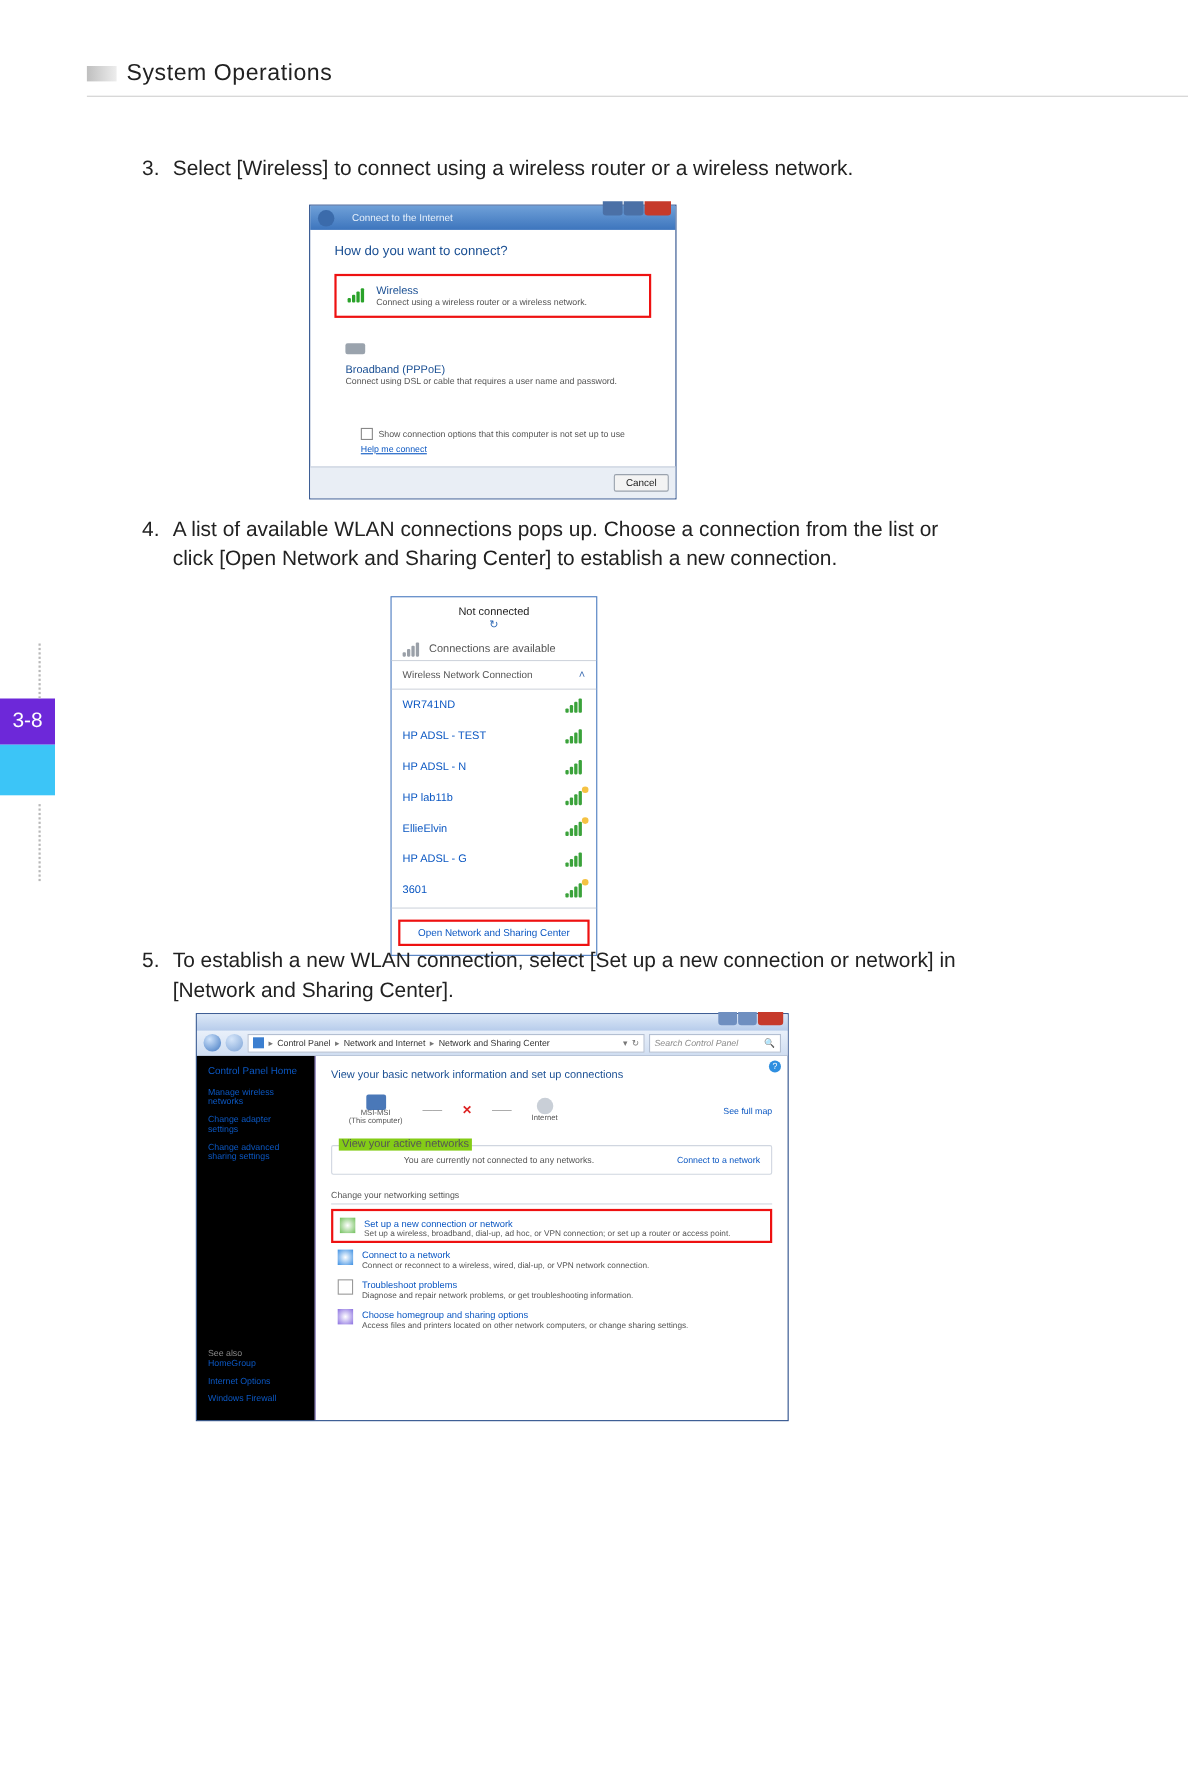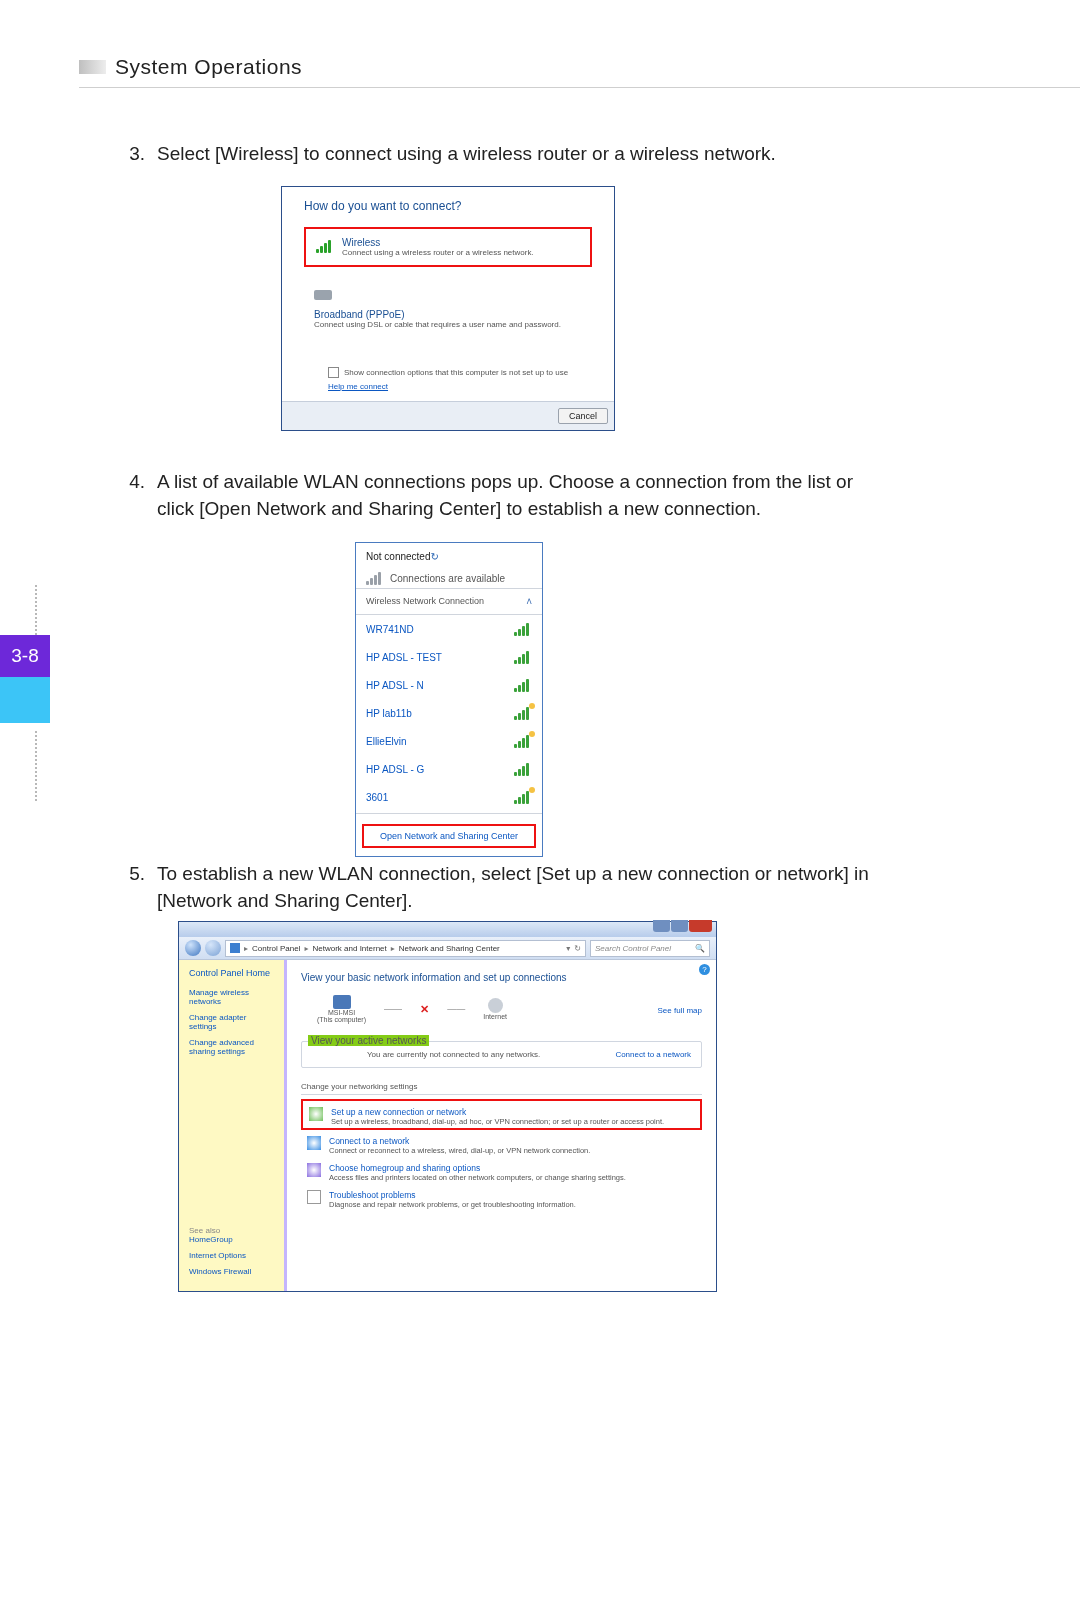--- a/index.html
+++ b/index.html
@@ -41,21 +41,21 @@
   .modem{width:18px;height:10px;background:#9aa3ad;border-radius:2px;margin-top:3px;}
   .dlg1-foot{padding:30px 22px 10px 46px;}
   .chk{display:flex;align-items:center;gap:5px;color:#555;font-size:8px;}
   .chk .box{width:9px;height:9px;border:1px solid #888;}
   .help{color:#0b57c2;font-size:8px;text-decoration:underline;margin-top:4px;display:inline-block;}
   .dlg1-bar{background:#e9eef5;border-top:1px solid #c6cedb;padding:6px;display:flex;justify-content:flex-end;}
   .btn{font-size:9px;background:#f3f3f3;border:1px solid #9aa2ad;border-radius:2px;padding:2px 10px;}
 
   
   .pop{position:absolute;left:355px;top:542px;width:186px;border:1px solid #4a7bc0;background:#fff;font-size:10px;}
-  .pop-head{padding:8px 10px 6px 10px;display:flex;justify-content:flex-start;align-items:center;}
+  .pop-head{padding:8px 10px 6px 10px;display:flex;justify-content:flex-start;align-items:center;flex-direction:column;}
   .sigG i{background:#9aa0a8;}
   .pop-row{padding:3px 10px;display:flex;align-items:center;gap:6px;}
   .pop-sep{height:1px;background:#d0d5dd;margin:2px 0;}
   .pop-grp{padding:7px 10px;display:flex;justify-content:space-between;color:#555;font-size:9px;border-top:1px solid #d0d5dd;border-bottom:1px solid #d0d5dd;}
   .pop-grp .chev{color:#3f6fb3;font-size:10px;}
   .net{padding:7px 10px;display:flex;justify-content:space-between;align-items:center;color:#0b57c2;}
   .sigB i{background:#3aa23a;}
   .sigOpen{position:relative;}
   .sigOpen::after{content:"";position:absolute;right:-3px;top:-3px;width:6px;height:6px;border-radius:50%;background:#f5c243;}
   .pop-bot{padding:8px 6px;}
@@ -67,21 +67,21 @@
   .cp-chrome .winbtns{position:absolute;right:4px;top:-2px;display:flex;gap:1px;}
   .cp-chrome .wb{width:17px;height:12px;background:#6f8fc0;border-radius:0 0 3px 3px;}
   .cp-chrome .wb.red{background:#c63a2b;width:23px;}
   .cp-addr{height:22px;background:linear-gradient(#e9f0fa,#d0def2);display:flex;align-items:center;padding:0 6px;gap:4px;border-bottom:1px solid #b9c6da;}
   .navball{width:16px;height:16px;border-radius:50%;background:radial-gradient(circle at 35% 30%,#cfe3fb,#3f77c1);}
   .crumb{background:#fff;border:1px solid #b3bfd2;height:15px;flex:1;display:flex;align-items:center;padding:0 4px;color:#333;gap:4px;font-size:8px;}
   .crumb .arr{color:#777;}
   .srch{width:110px;height:15px;border:1px solid #b3bfd2;background:#fff;display:flex;align-items:center;justify-content:space-between;padding:0 4px;color:#8a8a8a;font-style:italic;font-size:8px;}
   .srch .mag{color:#2a66b4;font-style:normal;}
   .cp-body{display:flex;min-height:300px;}
-  .cp-side{width:108px;background:#fef9c3;border-right:3px solid #c4b5fd;padding:8px 10px;box-sizing:border-box;}
+  .cp-side{width:108px;background:#000000;border-right:1px solid #c4b5fd;padding:8px 10px;box-sizing:border-box;}
   .cp-side .hd{color:#0b57c2;font-size:9px;margin-bottom:10px;}
   .cp-side a{display:block;color:#0b57c2;font-size:8px;margin-bottom:7px;}
   .cp-side .see{margin-top:170px;color:#888;font-size:8px;}
   .cp-main{flex:1;padding:12px 14px 14px 14px;position:relative;}
   .cp-main .q-ic{position:absolute;right:6px;top:4px;width:11px;height:11px;border-radius:50%;background:#2f8fe0;color:#fff;font-size:8px;display:flex;align-items:center;justify-content:center;}
   .cp-h1{color:#1a4f93;font-size:10px;margin-bottom:12px;}
   .map{display:flex;align-items:center;gap:18px;margin-left:16px;}
   .map .node{display:flex;flex-direction:column;align-items:center;font-size:7px;color:#555;}
   .map .pc{width:18px;height:14px;background:#4a78b8;border-radius:2px;}
   .map .x{color:#d22;font-weight:bold;font-size:11px;}
@@ -121,20 +121,29 @@
   </div>
 
   <div class="col" style="top:140px;">
     <div class="step">
       <div class="num">3.</div>
       <div>Select [Wireless] to connect using a wireless router or a wireless network.</div>
     </div>
   </div>
 
   <div class="dlg1">
+    <div class="dlg1-title">
+      <div class="nav"></div>
+      <span class="txt">Connect to the Internet</span>
+      <div class="winbtns">
+        <div class="wb"></div>
+        <div class="wb"></div>
+        <div class="wb red"></div>
+      </div>
+    </div>
     <div class="dlg1-body">
       <div class="q">How do you want to connect?</div>
       <div class="opt wireless">
         <div class="ic">
             <div class="sig">
               <i></i>
               <i></i>
               <i></i>
               <i></i>
             </div>
@@ -339,30 +348,30 @@
             </div>
         </div>
         <div class="task">
           <div class="ic conn"></div>
           <div>
               <div class="tt">Connect to a network</div>
               <div class="td">Connect or reconnect to a wireless, wired, dial-up, or VPN network connection.</div>
             </div>
         </div>
         <div class="task">
+          <div class="ic tr"></div>
+          <div>
+              <div class="tt">Troubleshoot problems</div>
+              <div class="td">Diagnose and repair network problems, or get troubleshooting information.</div>
+            </div>
+        </div>
+        <div class="task">
           <div class="ic home"></div>
           <div>
               <div class="tt">Choose homegroup and sharing options</div>
               <div class="td">Access files and printers located on other network computers, or change sharing settings.</div>
             </div>
         </div>
-        <div class="task">
-          <div class="ic tr"></div>
-          <div>
-              <div class="tt">Troubleshoot problems</div>
-              <div class="td">Diagnose and repair network problems, or get troubleshooting information.</div>
-            </div>
-        </div>
       </div>
     </div>
   </div>
 
 </div>
 
 </body></html>

